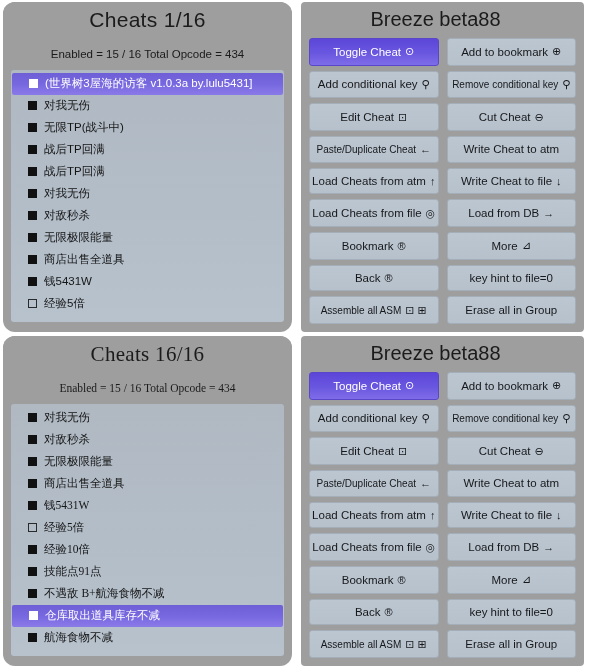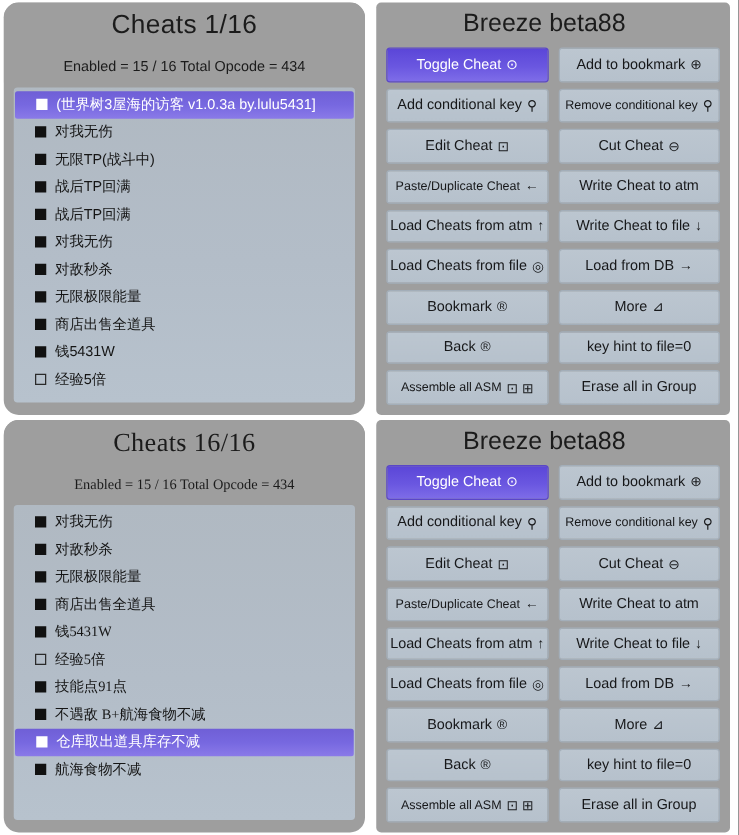--- a/index.html
+++ b/index.html
@@ -305,20 +305,24 @@
         <div class="cheat-row">
           <span class="cb on"></span>
           <span class="cheat-label">钱5431W</span>
         </div>
         <div class="cheat-row">
           <span class="cb off"></span>
           <span class="cheat-label">经验5倍</span>
         </div>
         <div class="cheat-row">
           <span class="cb on"></span>
+          <span class="cheat-label">经验10倍</span>
+        </div>
+        <div class="cheat-row">
+          <span class="cb on"></span>
           <span class="cheat-label">技能点91点</span>
         </div>
         <div class="cheat-row">
           <span class="cb on"></span>
           <span class="cheat-label">不遇敌 B+航海食物不减</span>
         </div>
         <div class="cheat-row selected">
           <span class="cb on"></span>
           <span class="cheat-label">仓库取出道具库存不减</span>
         </div>

